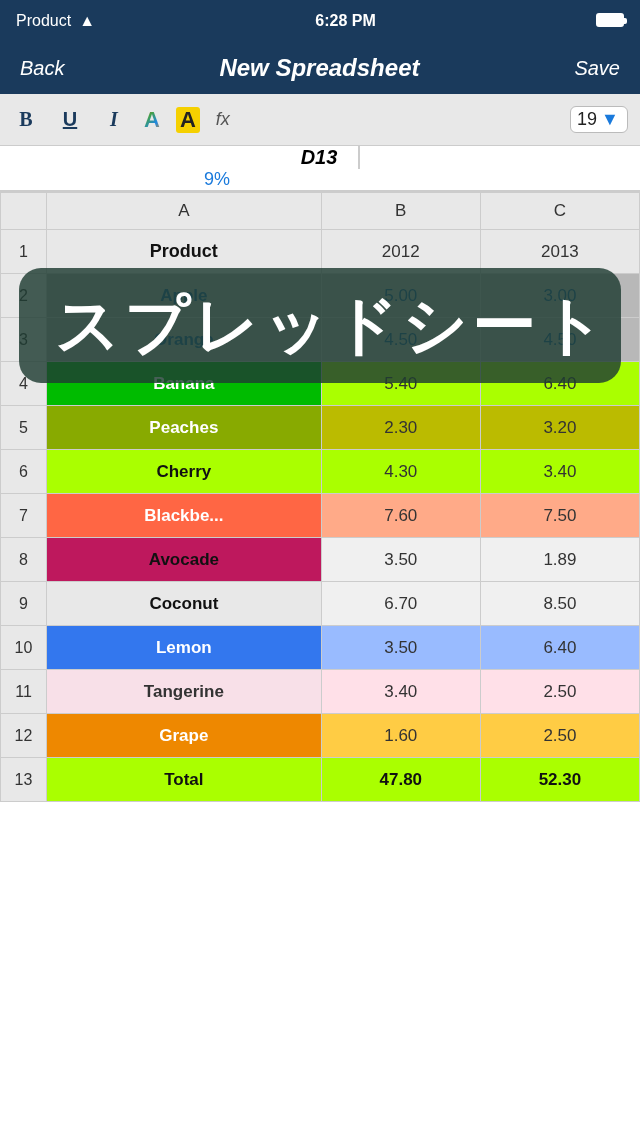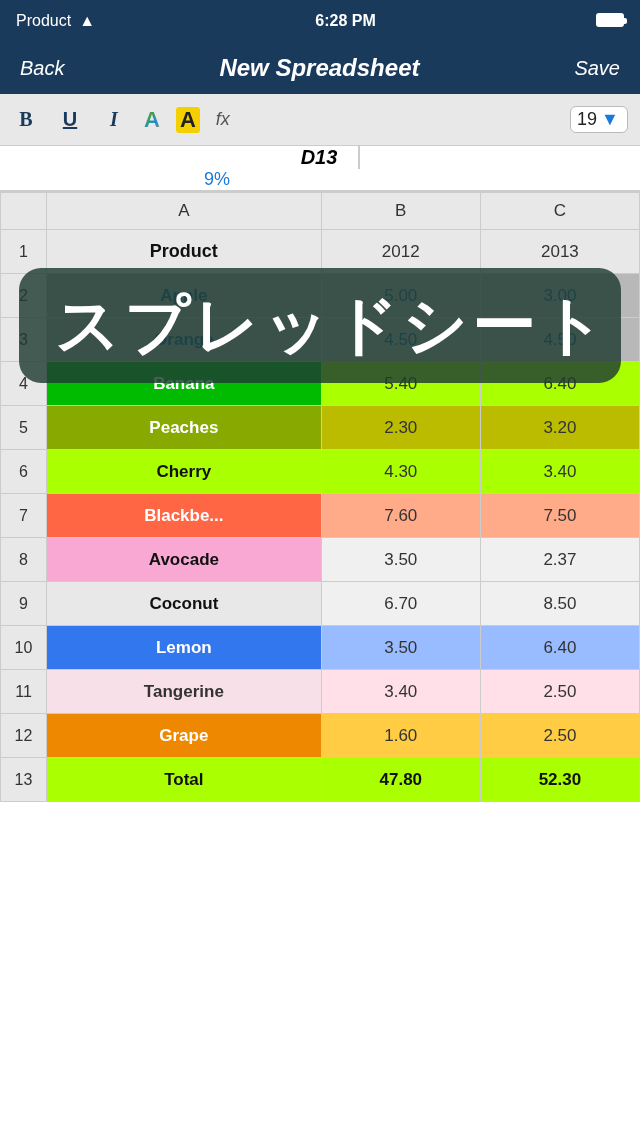--- a/index.html
+++ b/index.html
@@ -326,23 +326,23 @@
           <td class="cell" style="background-color: rgb(170, 255, 0); color: rgb(51, 51, 51); font-weight: 400;">3.40</td>
         </tr>
         <tr>
           <td class="row-num">7</td>
           <td class="cell" style="background-color: rgb(255, 102, 68); color: rgb(255, 255, 255); font-weight: 700;">Blackbe...</td>
           <td class="cell" style="background-color: rgb(255, 170, 136); color: rgb(51, 51, 51); font-weight: 400;">7.60</td>
           <td class="cell" style="background-color: rgb(255, 170, 136); color: rgb(51, 51, 51); font-weight: 400;">7.50</td>
         </tr>
         <tr>
           <td class="row-num">8</td>
-          <td class="cell" style="background-color: #f9a8d4; color: rgb(17, 17, 17); font-weight: 700;">Avocade</td>
+          <td class="cell" style="background-color: #be185d; color: rgb(17, 17, 17); font-weight: 700;">Avocade</td>
           <td class="cell" style="background-color: rgb(240, 240, 240); color: rgb(51, 51, 51); font-weight: 400;">3.50</td>
-          <td class="cell" style="background-color: rgb(240, 240, 240); color: rgb(51, 51, 51); font-weight: 400;">2.37</td>
+          <td class="cell" style="background-color: rgb(240, 240, 240); color: rgb(51, 51, 51); font-weight: 400;">1.89</td>
         </tr>
         <tr>
           <td class="row-num">9</td>
           <td class="cell" style="background-color: rgb(232, 232, 232); color: rgb(17, 17, 17); font-weight: 700;">Coconut</td>
           <td class="cell" style="background-color: rgb(240, 240, 240); color: rgb(51, 51, 51); font-weight: 400;">6.70</td>
           <td class="cell" style="background-color: rgb(240, 240, 240); color: rgb(51, 51, 51); font-weight: 400;">8.50</td>
         </tr>
         <tr>
           <td class="row-num">10</td>
           <td class="cell" style="background-color: rgb(51, 119, 238); color: rgb(255, 255, 255); font-weight: 700;">Lemon</td>

